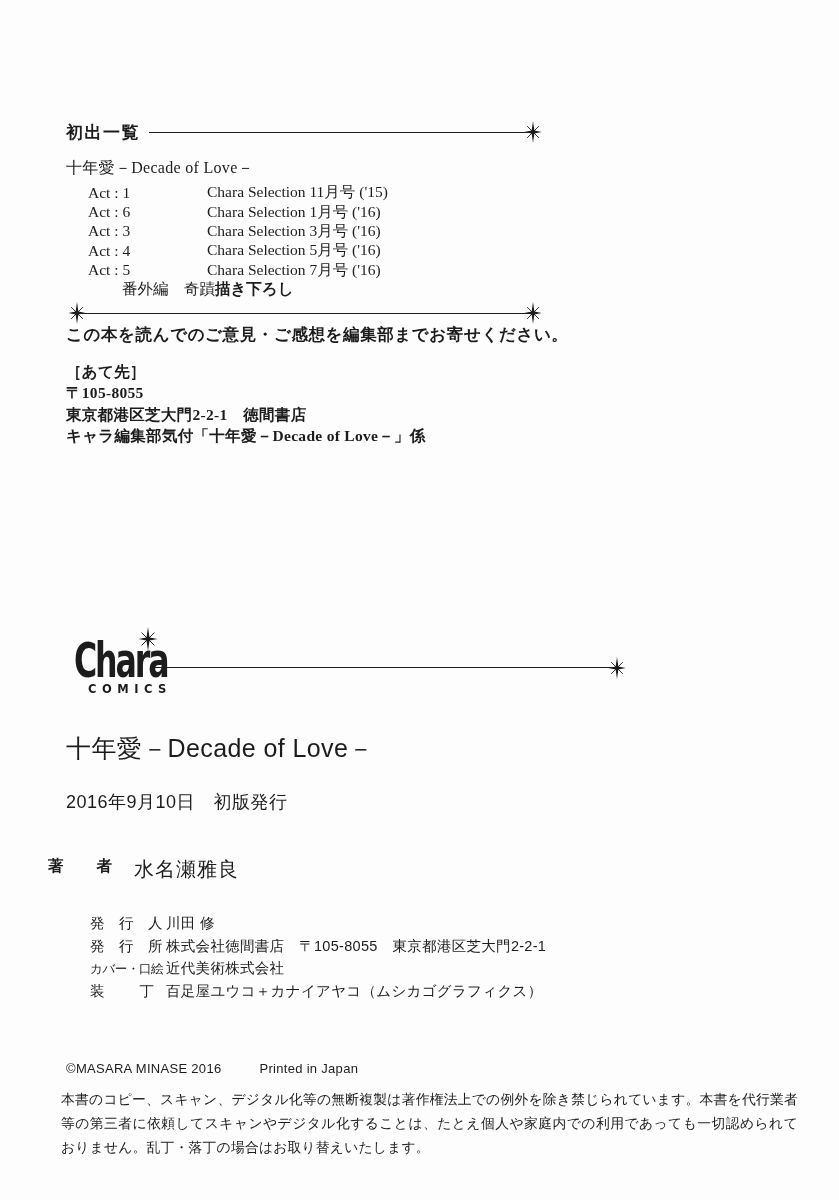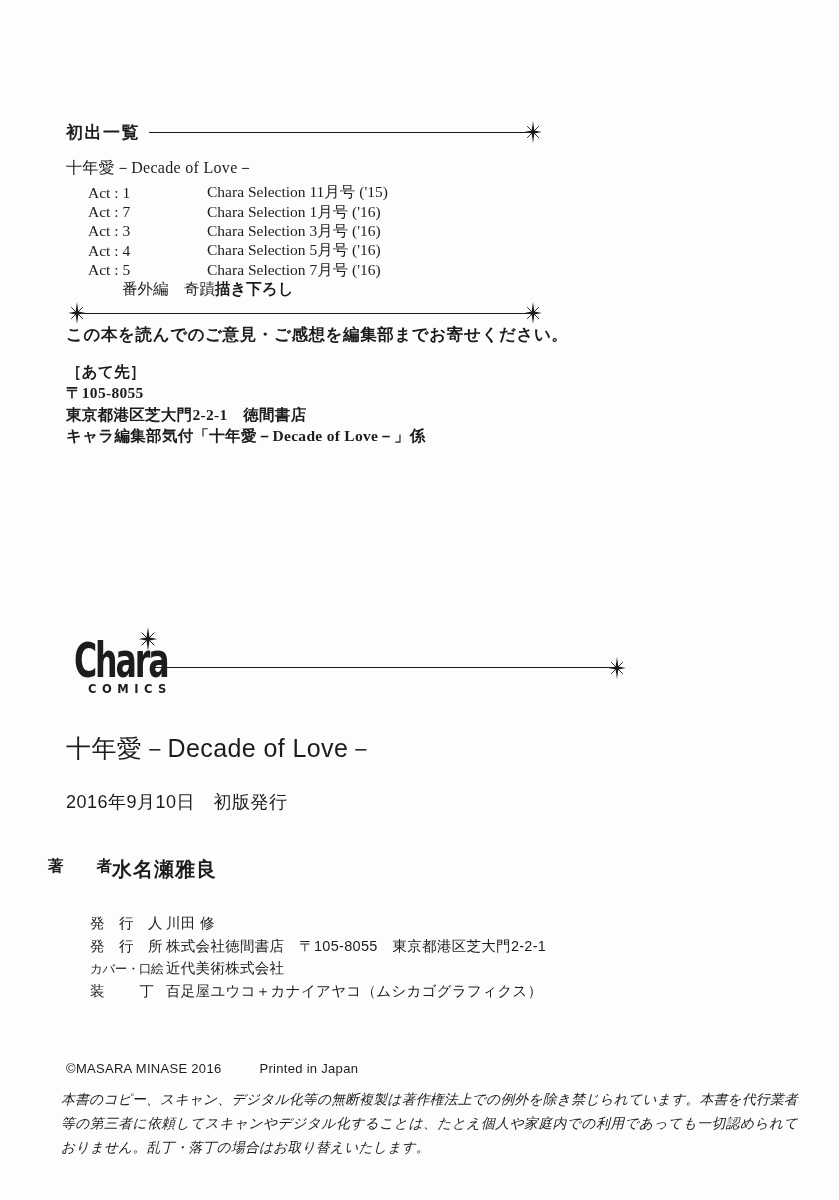--- a/index.html
+++ b/index.html
@@ -58,31 +58,31 @@
   .band-rule{position:absolute;left:93px;top:38px;width:463px;border-top:1.7px solid #1c1c1c;}
   .band-star{position:absolute;left:548px;top:28px;}
 
   
   .abs{position:absolute;}
   #c-title{left:66px;top:732px;font-size:25px;font-weight:500;letter-spacing:0.4px;white-space:nowrap;}
   #c-edition{left:66px;top:790px;font-size:18px;font-weight:500;letter-spacing:0.5px;white-space:nowrap;}
   #author-row{left:48px;top:856px;display:flex;align-items:flex-start;}
   .jlabel{display:inline-block;width:64px;flex:0 0 auto;text-align:justify;text-align-last:justify;white-space:nowrap;}
   #author-row .jlabel{font-size:15.5px;font-weight:600;}
-  .author-name{margin-left:0;font-size:20px;font-weight:700;letter-spacing:1px;white-space:nowrap;}
+  .author-name{margin-left:22px;font-size:20px;font-weight:400;letter-spacing:1px;white-space:nowrap;}
   #credits{left:66px;top:914px;margin-left:24px;}
   .credit-row{display:flex;align-items:baseline;height:22.7px;font-size:14.5px;font-weight:500;}
   .credit-row .jlabel{font-size:14.5px;}
   .credit-row .jlabel.compact{font-size:12.5px;letter-spacing:-0.4px;text-align-last:auto;}
   .credit-value{margin-left:12px;white-space:nowrap;letter-spacing:0.3px;}
   #copyright-row{left:66px;top:1061px;display:flex;gap:38px;font-size:13px;font-weight:500;letter-spacing:0.3px;}
   #legal{
     left:61px;top:1088px;width:737px;margin:0;
     font-size:13.8px;line-height:24.2px;font-weight:500;
-    text-align:justify;letter-spacing:0.2px;font-style:italic;
+    text-align:justify;letter-spacing:0.2px;
   }
 </style>
 </head>
 <body>
 
 <div id="page">
 
   <section id="first-pub">
     <div class="heading-row">
       <span class="fp-heading">初出一覧</span>
@@ -94,21 +94,21 @@
 </svg>
         </span>
     </div>
     <div class="work-title">十年愛－Decade of Love－</div>
     <div class="pub-table">
       <div class="pub-row">
         <span class="pub-label">Act : 1</span>
         <span class="pub-source">Chara Selection 11月号 ('15)</span>
       </div>
       <div class="pub-row">
-        <span class="pub-label">Act : 7</span>
+        <span class="pub-label">Act : 6</span>
         <span class="pub-source">Chara Selection 1月号 ('16)</span>
       </div>
       <div class="pub-row">
         <span class="pub-label">Act : 3</span>
         <span class="pub-source">Chara Selection 3月号 ('16)</span>
       </div>
       <div class="pub-row">
         <span class="pub-label">Act : 4</span>
         <span class="pub-source">Chara Selection 5月号 ('16)</span>
       </div>

